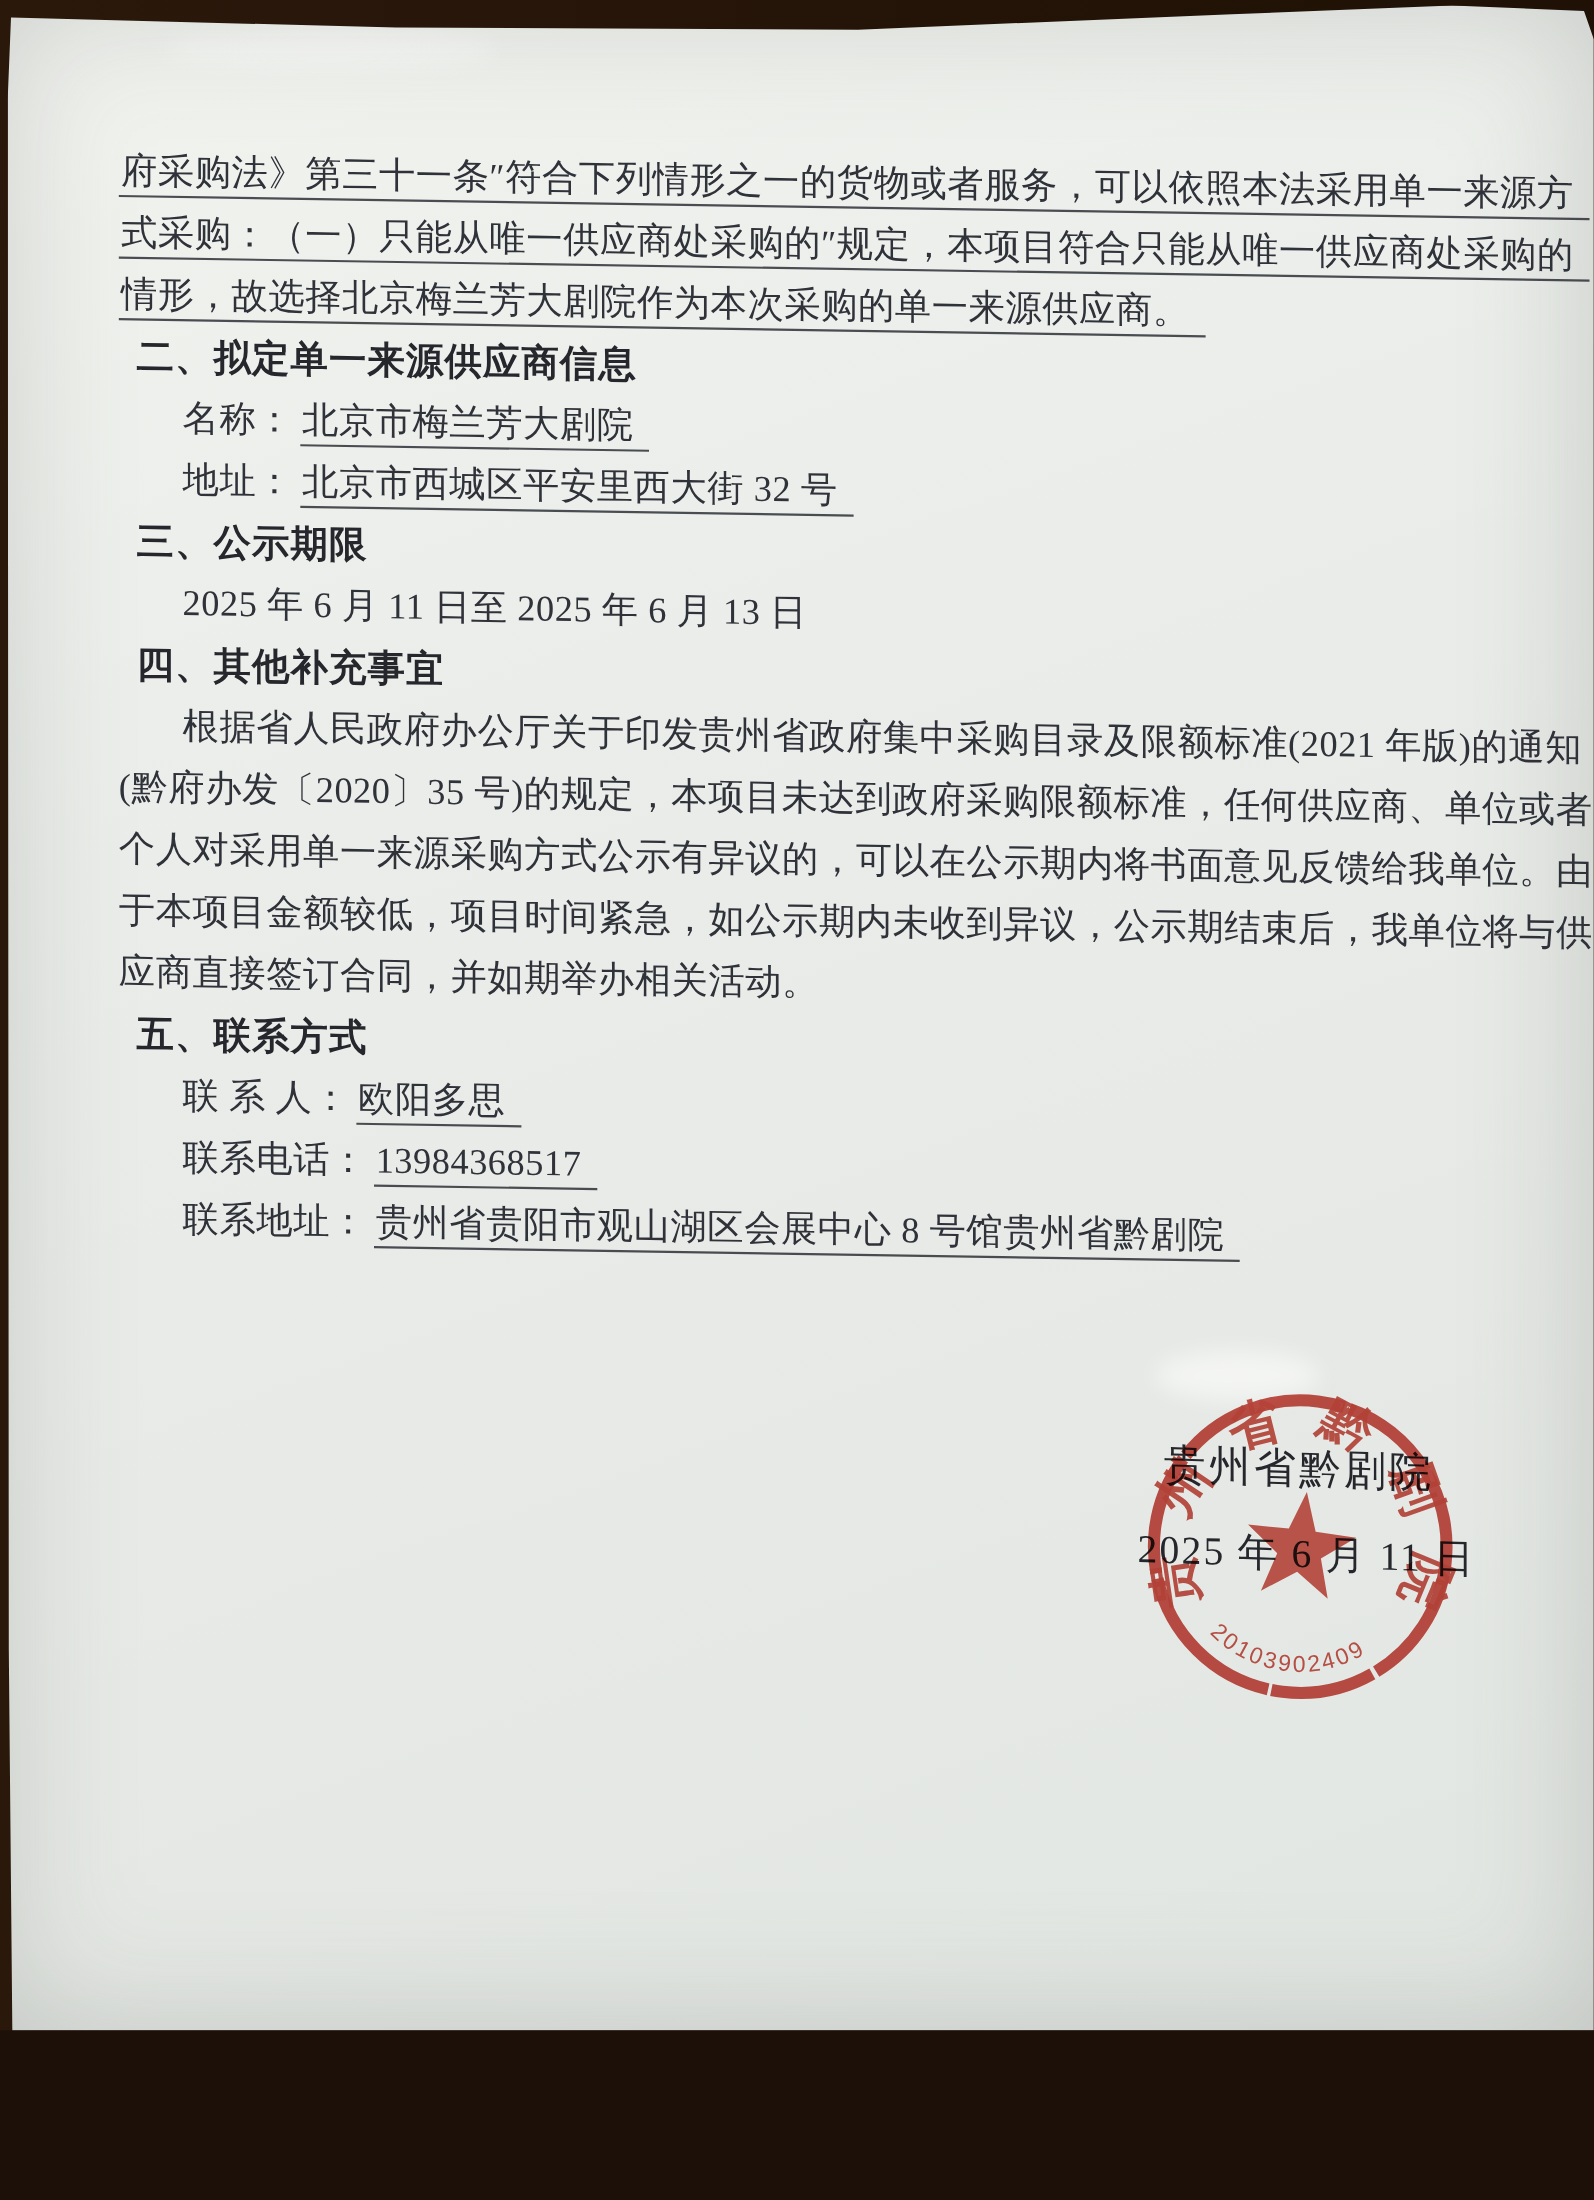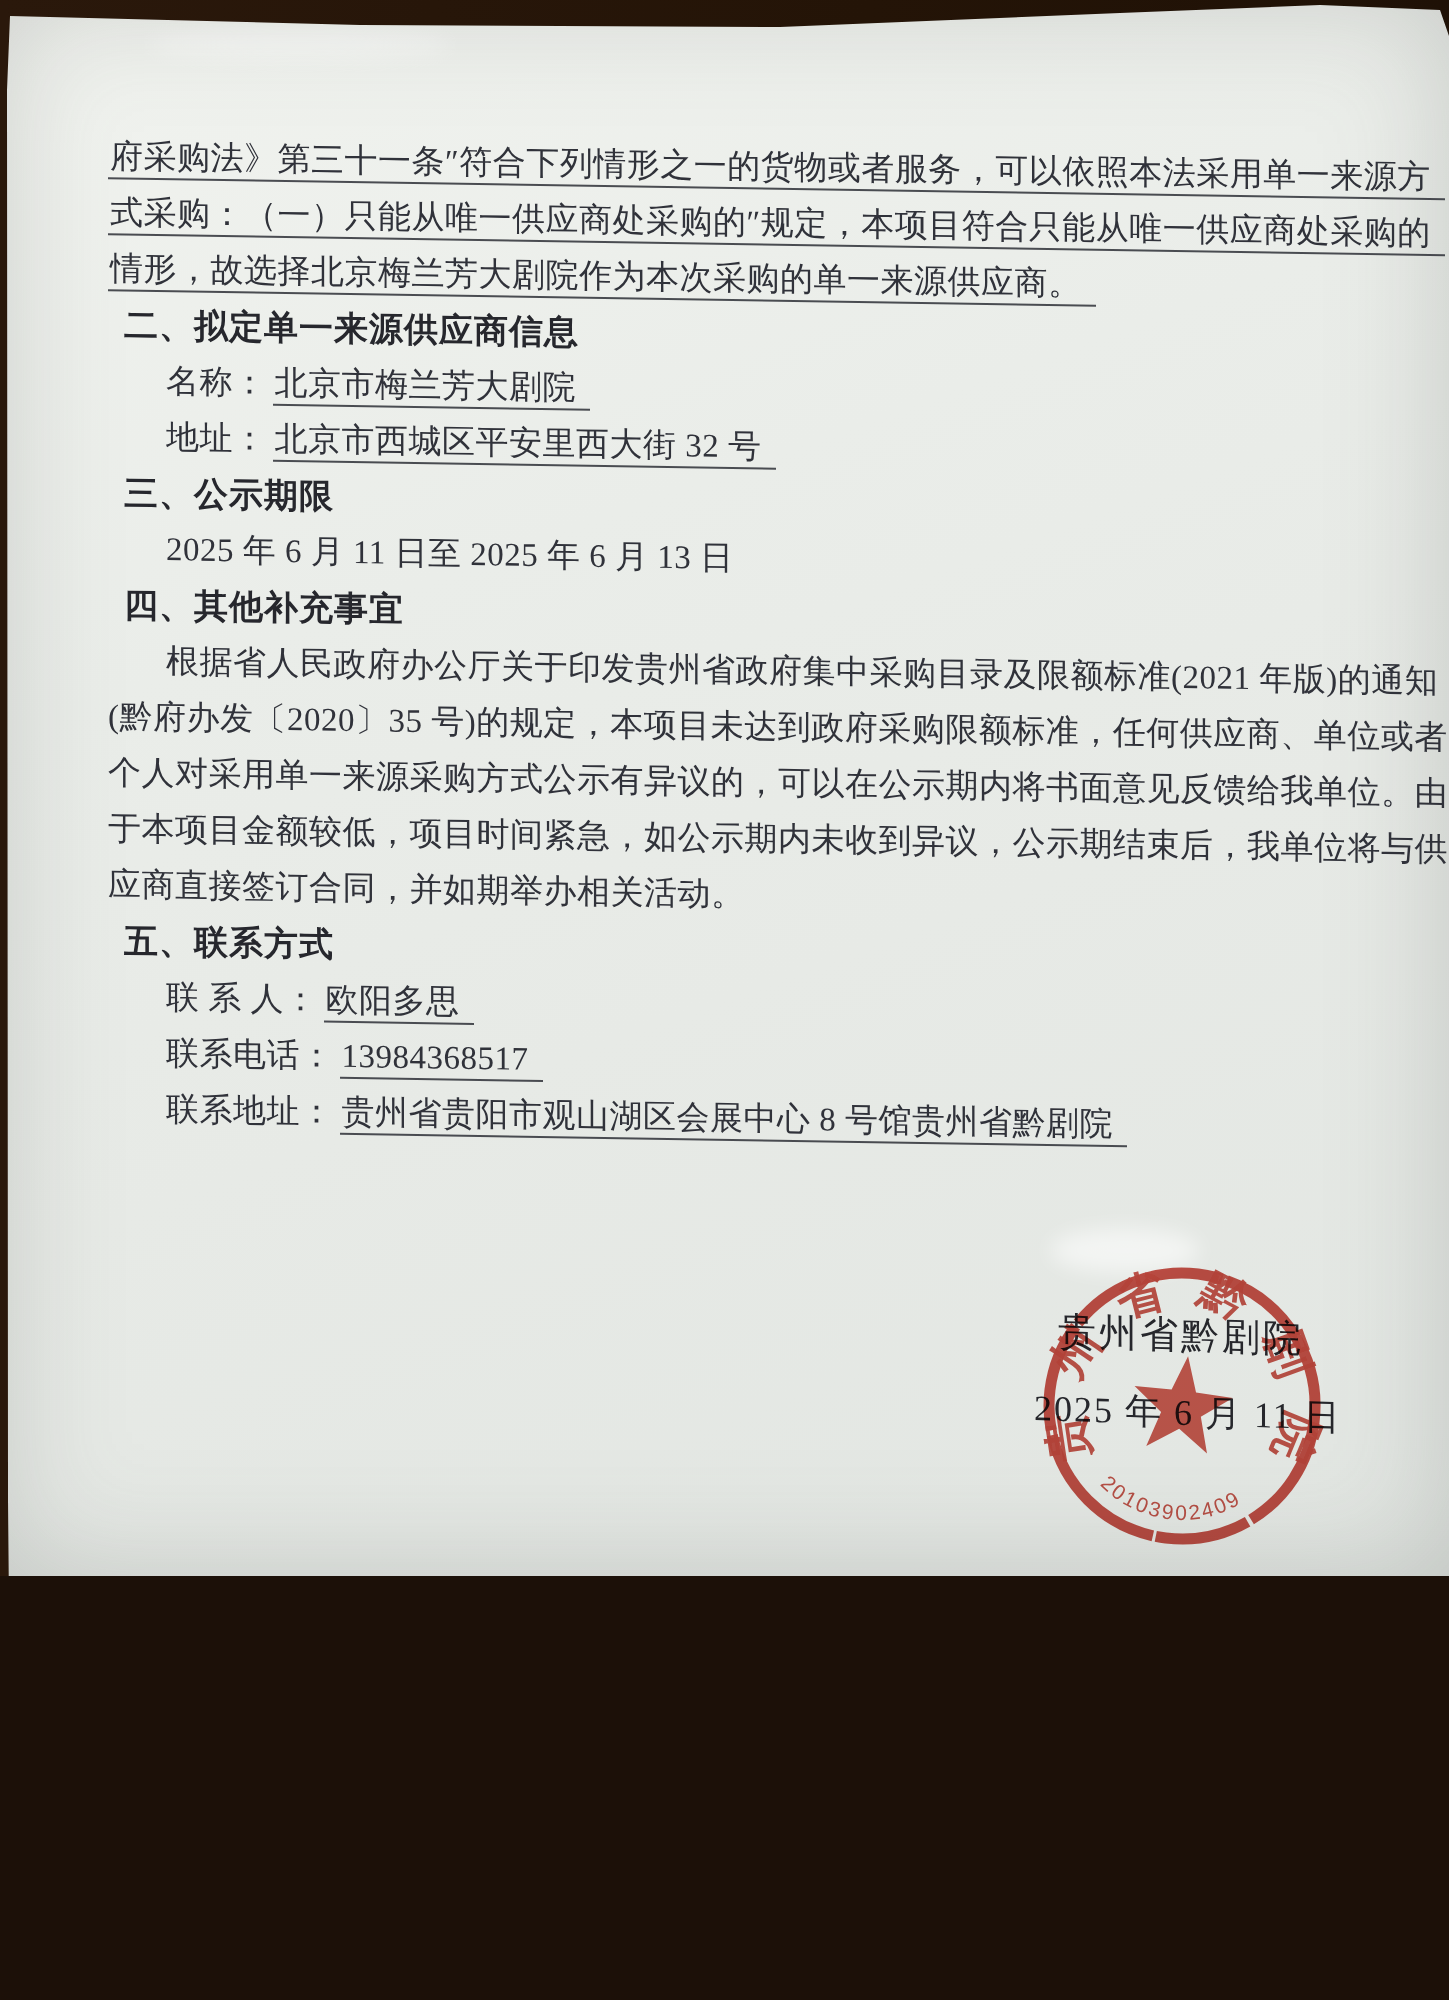--- a/index.html
+++ b/index.html
@@ -1,16 +1,16 @@
 <!DOCTYPE html>
 <html><head>
 <meta charset="utf-8">
 <style>
   html,body{margin:0;padding:0;background:#1c1008;}
-  .photo{position:relative;width:1449px;height:1576px;overflow:hidden;
+  .photo{position:relative;width:1449px;height:1846px;overflow:hidden;
          background:linear-gradient(90deg,#2a180b 0%,#241407 60%,#1f1106 100%);
          font-family:"Liberation Serif","DejaVu Serif",serif;}
   .paper{position:absolute;inset:0;
          background:linear-gradient(160deg,#f1f3ef 0%,#eaede9 35%,#e7eae6 60%,#e2e6e2 100%);
          clip-path:polygon(10px 16px,360px 25px,780px 27px,1120px 13px,1320px 5px,1440px 10px,
                            1449px 36px,1449px 2000px,24px 2000px,12px 1932px,8px 1500px,7px 90px);
          box-shadow:inset 0 0 120px rgba(90,95,90,0.25);}
   .scuff{position:absolute;background:rgba(255,255,255,0.55);filter:blur(10px);border-radius:50%;}
   .content{position:absolute;left:96px;top:128px;width:1290px;color:#30323a;
            transform:skewY(0.9deg);transform-origin:0 0;}

